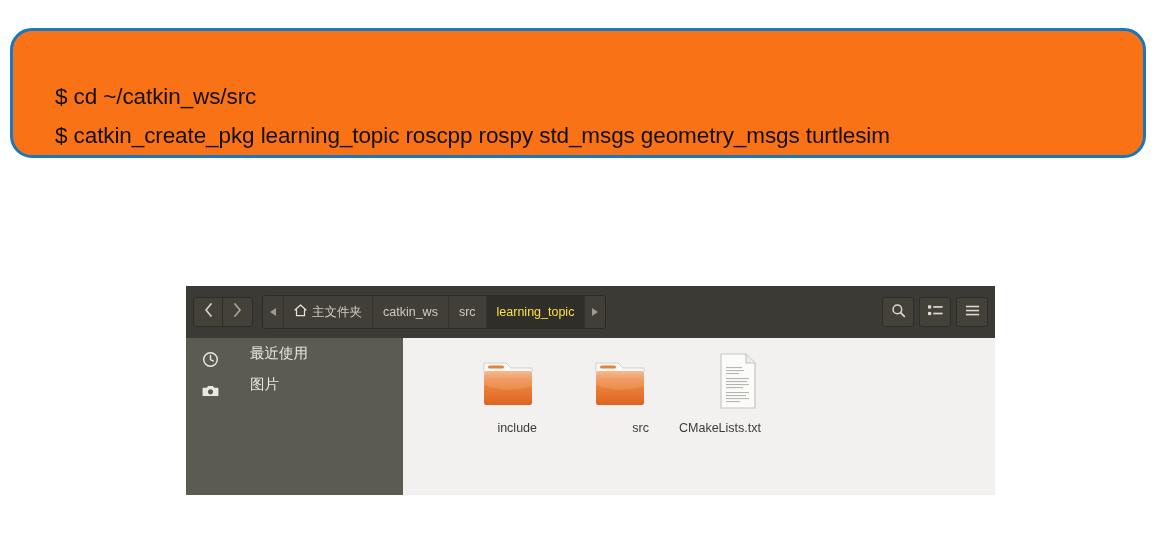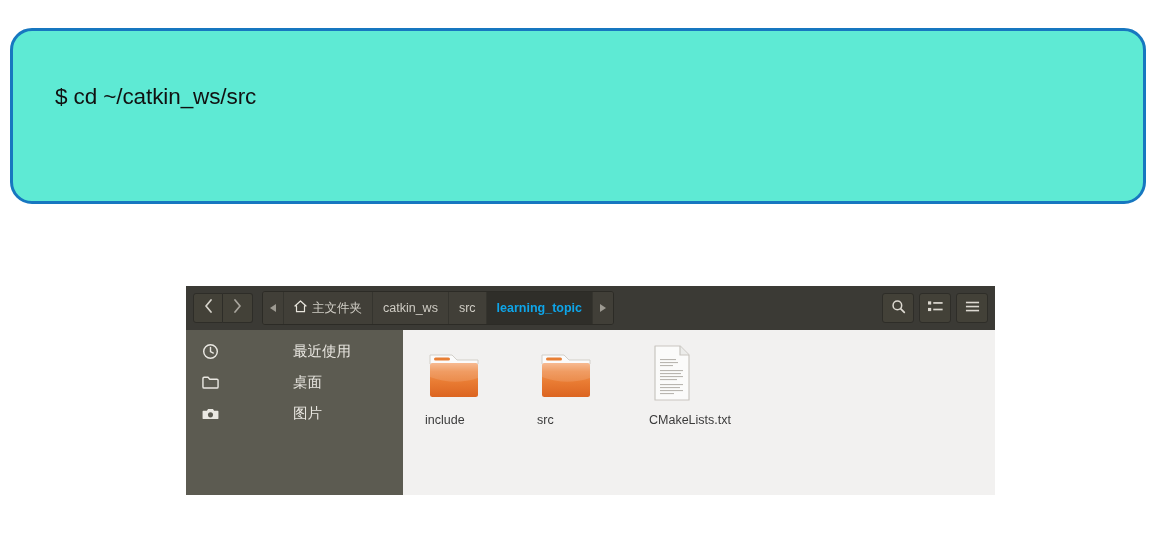--- a/index.html
+++ b/index.html
@@ -14,25 +14,25 @@
     font-family: "Liberation Sans", sans-serif;
     overflow: hidden;
   }
 
   
   #command-callout {
     position: absolute;
     left: 10px;
     top: 28px;
     width: 1136px;
-    height: 176px;
+    height: 130px;
     box-sizing: border-box;
     border: 3px solid #1777c0;
     border-radius: 22px;
-    background: #5eead4;
+    background: #f97316;
   }
   #command-lines {
     position: absolute;
     left: 42px;
     top: 46px;
     right: 20px;
   }
   .cmd-line {
     font-family: "Liberation Sans", sans-serif;
     font-size: 22.5px;
@@ -49,21 +49,21 @@
     top: 286px;
     width: 809px;
     height: 209px;
     background: #f2f1f0;
     overflow: hidden;
   }
 
   
   #fm-toolbar {
     position: relative;
-    height: 44px;
+    height: 52px;
     background: #3b3a35;
     display: flex;
     align-items: center;
     padding: 0 7px;
     box-sizing: border-box;
   }
   .tb-btn {
     height: 30px;
     min-width: 26px;
     background: #434138;
@@ -104,22 +104,22 @@
     padding: 0 10px;
     font-size: 12.5px;
     color: #cfccc4;
     border-right: 1px solid #35342e;
     background: #413f38;
     white-space: nowrap;
   }
   .crumb.arrow-crumb { padding: 0 7px; }
   .crumb.current {
     background: #2f2e29;
-    color: #0ea5e9;
-    font-weight: bold;
+    color: #fde047;
+    font-weight: normal;
   }
   .crumb:last-child { border-right: none; }
   .tri-left, .tri-right {
     width: 0; height: 0;
     border-top: 4.5px solid transparent;
     border-bottom: 4.5px solid transparent;
   }
   .tri-left  { border-right: 6px solid #9d9a92; }
   .tri-right { border-left: 6px solid #9d9a92; }
 
@@ -137,24 +137,22 @@
   }
   #fm-sidebar {
     width: 217px;
     background: #5c5b51;
     padding-top: 6px;
     box-sizing: border-box;
     flex: none;
   }
   .sb-item {
     display: flex;
-    align-items: center;
     height: 31px;
     padding-left: 13px;
-    gap: 43px;
   }
   .sb-icon {
     width: 22px;
     display: flex;
     align-items: center;
     justify-content: center;
     color: #eae8e2;
     flex: none;
   }
   .sb-label {
@@ -169,21 +167,21 @@
     background: #f2f1f0;
     display: flex;
     padding: 14px 0 0 22px;
     gap: 0;
     align-items: flex-start;
   }
   .file-item {
     width: 112px;
     display: flex;
     flex-direction: column;
-    align-items: flex-start;
+    align-items: flex-end;
   }
   .file-icon-box {
     height: 62px;
     display: flex;
     align-items: flex-end;
     justify-content: center;
   }
   .file-label {
     margin-top: 7px;
     font-size: 12.5px;
@@ -193,20 +191,21 @@
     max-width: 100px;
     word-break: break-word;
   }
 </style>
 </head>
 <body>
 
 <div id="command-callout">
   <div id="command-lines">
     <div class="cmd-line">$ cd ~/catkin_ws/src</div>
+    <div class="cmd-line">$ catkin_create_pkg learning_topic roscpp rospy std_msgs geometry_msgs turtlesim</div>
   </div>
 </div>
 
 <div id="file-manager-window">
 
   <div id="fm-toolbar">
 
     <div id="nav-group">
       <div class="tb-btn">
         <span>
@@ -295,29 +294,20 @@
         <span class="sb-icon">
           <svg width="17" height="17" viewBox="0 0 18 18" aria-hidden="true">
             <circle cx="9" cy="9" r="7.2" fill="none" stroke="#eae8e2" stroke-width="1.5"></circle>
             <path d="M9 4.6 L9 9 L12 10.6" fill="none" stroke="#eae8e2" stroke-width="1.5" stroke-linecap="round"></path>
           </svg>
         </span>
         <span class="sb-label">最近使用</span>
       </div>
 
 
-      <div class="sb-item">
-        <span class="sb-icon">
-          <svg width="17" height="15" viewBox="0 0 18 15" aria-hidden="true">
-            <path d="M1 3.2 Q1 2 2.2 2 L6.4 2 L8.2 4 L15.8 4 Q17 4 17 5.2 L17 12.2
-                     Q17 13.4 15.8 13.4 L2.2 13.4 Q1 13.4 1 12.2 Z" fill="none" stroke="#eae8e2" stroke-width="1.5" stroke-linejoin="round"></path>
-          </svg>
-        </span>
-        <span class="sb-label">桌面</span>
-      </div>
 
 
       <div class="sb-item">
         <span class="sb-icon">
           <svg width="17" height="14" viewBox="0 0 18 14" aria-hidden="true">
             <path d="M1.4 3.6 L5.2 3.6 L6.4 1.6 L11.6 1.6 L12.8 3.6 L16.6 3.6
                      Q17.4 3.6 17.4 4.4 L17.4 11.4 Q17.4 12.4 16.4 12.4
                      L1.6 12.4 Q0.6 12.4 0.6 11.4 L0.6 4.4 Q0.6 3.6 1.4 3.6 Z" fill="#eae8e2"></path>
             <circle cx="9" cy="7.9" r="2.7" fill="#5c5b51"></circle>
           </svg>

